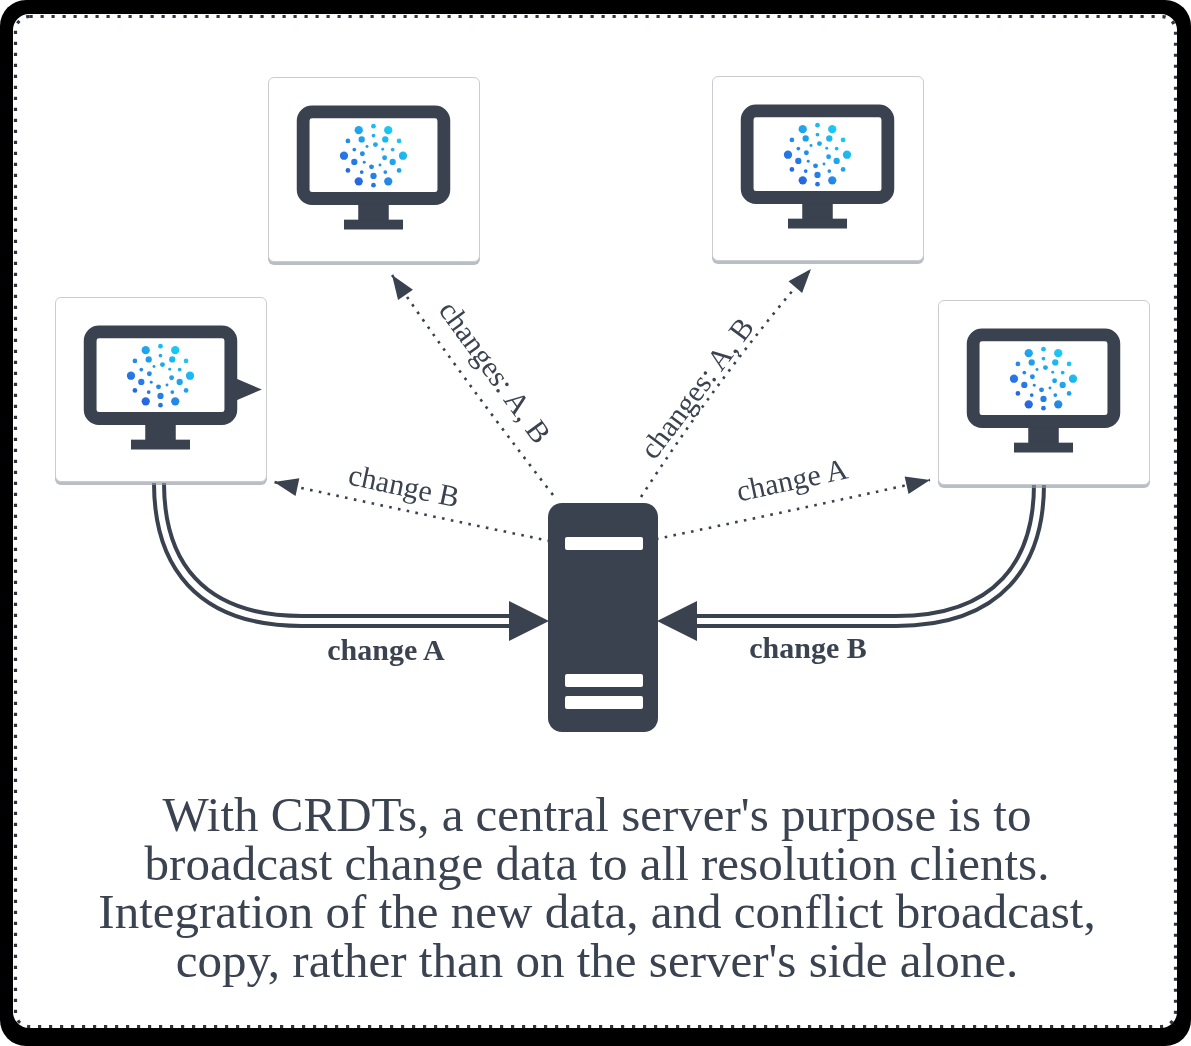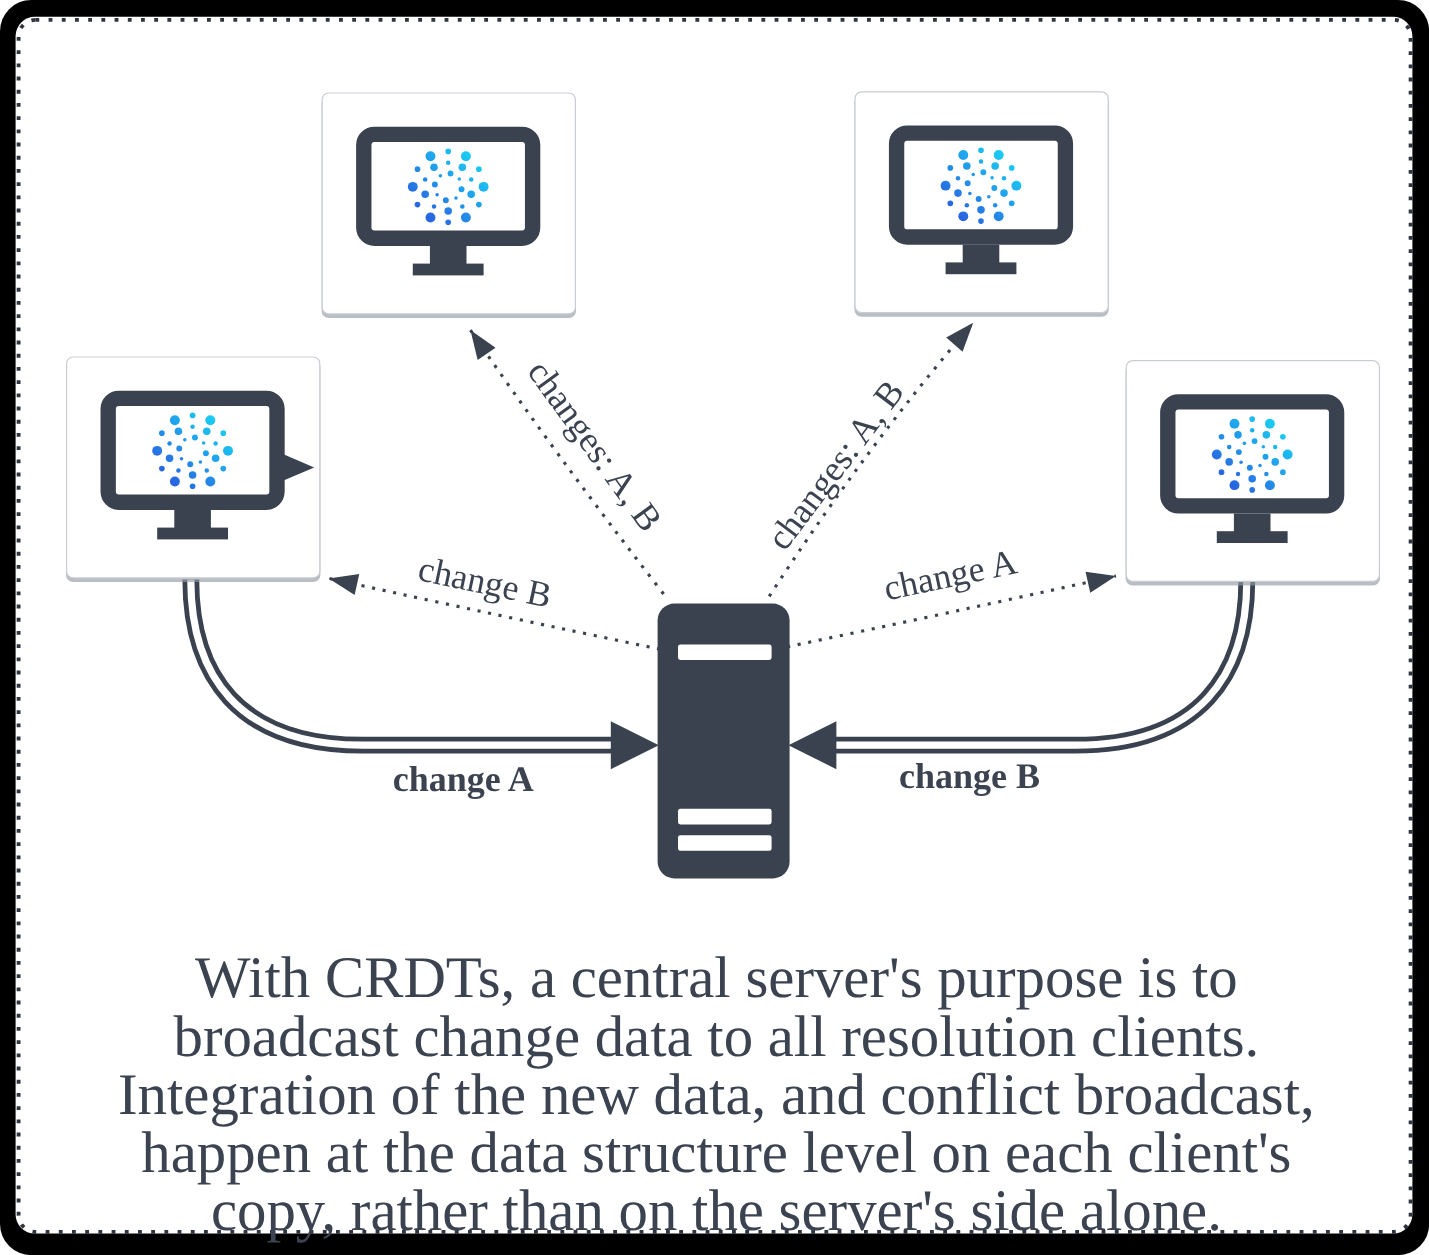--- a/index.html
+++ b/index.html
@@ -142,15 +142,14 @@
 <div class="lbl lbl-diag-right">changes: A, B</div>
 <div class="lbl lbl-dot-left">change B</div>
 <div class="lbl lbl-dot-right">change A</div>
 <div class="lbl lbl-solid-left">change A</div>
 <div class="lbl lbl-solid-right">change B</div>
 
 <div class="caption">
   <div>With CRDTs, a central server's purpose is to</div>
   <div>broadcast change data to all resolution clients.</div>
   <div>Integration of the new data, and conflict broadcast,</div>
-  <div>happen at the data structure level on each client's</div>
   <div>copy, rather than on the server's side alone.</div>
 </div>
 
 </body></html>

